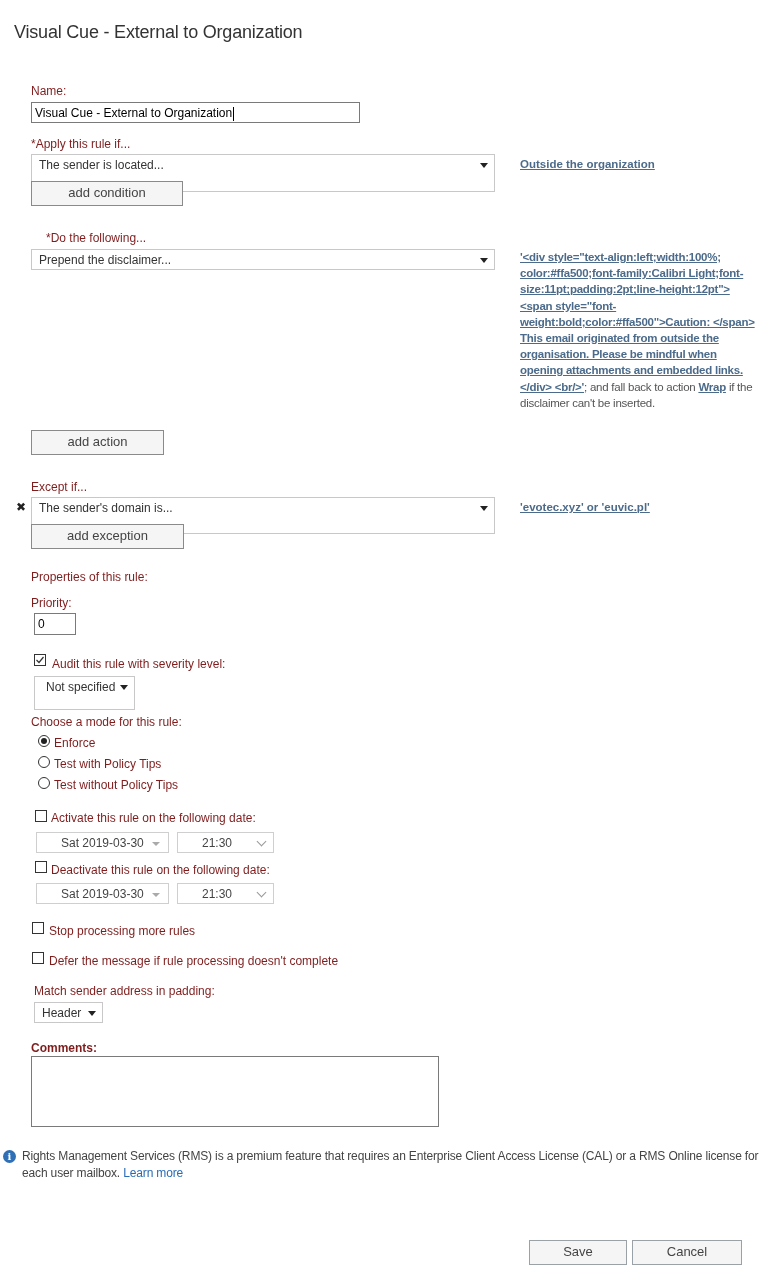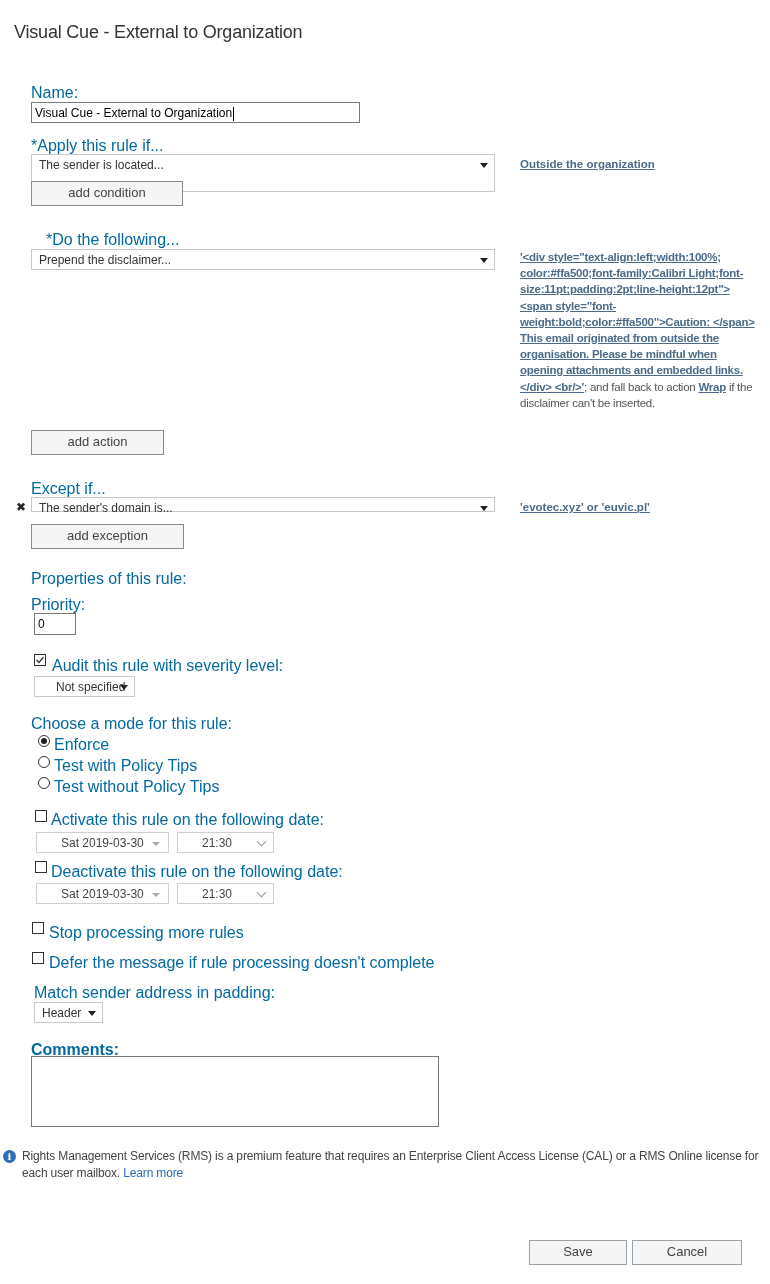--- a/index.html
+++ b/index.html
@@ -1,20 +1,20 @@
 <!DOCTYPE html>
 <html><head>
 <meta charset="utf-8">
 <style>
   html, body { margin:0; padding:0; background:#ffffff; }
   body { width:770px; height:1284px; position:relative; overflow:hidden;
          font-family:"Liberation Sans", "DejaVu Sans", sans-serif; color:#333333; font-size:12px; }
   .abs { position:absolute; }
   .title { left:14px; top:22px; font-size:18px; color:#333; font-weight:normal; letter-spacing:-0.2px; }
-  .lbl { font-size:16px; color:#0369a1; }
+  .lbl { font-size:12px; color:#7f1d1d; }
   .input { border:1px solid #7a7a7a; background:#fff; box-sizing:border-box; font-size:12px; color:#000;
            padding:0 3px; line-height:20px; white-space:nowrap; overflow:hidden; }
   .caret { display:inline-block; width:1px; height:14px; background:#000; vertical-align:middle; margin-left:1px; }
   .select { border:1px solid #c8c8c8; background:#fff; box-sizing:border-box; font-size:12px; color:#333;
             padding:0 7px; line-height:20px; white-space:nowrap; }
   .tri { position:absolute; right:6px; top:8px; width:0; height:0; border-left:4px solid transparent;
          border-right:4px solid transparent; border-top:5px solid #222; }
   .btn { border:1px solid #8a8a8a; background:#f5f5f5; box-sizing:border-box; font-size:13px; color:#444;
          text-align:center; line-height:22px; }
   .link { color:#4c6b8a; font-weight:bold; text-decoration:underline; font-size:11.5px; }
@@ -53,38 +53,38 @@
   <span>Prepend the disclaimer...</span>
   <span class="tri"></span>
 </div>
 <div class="abs rtext" style="left:520px;top:249px;">
   <span class="link">'&lt;div style="text-align:left;width:100%; color:#ffa500;font-family:Calibri Light;font-size:11pt;padding:2pt;line-height:12pt"&gt;&lt;span style="font-weight:bold;color:#ffa500"&gt;Caution: &lt;/span&gt; This email originated from outside the organisation. Please be mindful when opening attachments and embedded links. &lt;/div&gt; &lt;br/&gt;'</span><span>; and fall back to action </span><span class="link">Wrap</span><span> if the disclaimer can't be inserted.</span>
 </div>
 <div class="abs btn" style="left:31px;top:430px;width:133px;height:25px;">add action</div>
 
 <div class="abs lbl" style="left:31px;top:480px;">Except if...</div>
 <div class="abs" style="left:16px;top:500px;font-size:12px;color:#222;font-weight:bold;">✖</div>
-<div class="abs select" style="left:31px;top:497px;width:464px;height:15px;">
+<div class="abs select" style="left:31px;top:497px;width:464px;height:37px;">
   <span>The sender's domain is...</span>
   <span class="tri"></span>
 </div>
 <div class="abs link" style="left:520px;top:501px;">'evotec.xyz' or 'euvic.pl'</div>
 <div class="abs btn" style="left:31px;top:524px;width:153px;height:25px;">add exception</div>
 
 <div class="abs lbl" style="left:31px;top:570px;">Properties of this rule:</div>
 <div class="abs lbl" style="left:31px;top:596px;">Priority:</div>
 <div class="abs input" style="left:34px;top:613px;width:42px;height:22px;">0</div>
 
 <div class="abs cb" style="left:34px;top:654px;">
   <svg width="10" height="10" viewBox="0 0 10 10" style="position:absolute;left:0;top:0;">
       <path d="M1.5 5 L4 7.5 L8.5 2" stroke="#333" stroke-width="1.2" fill="none"></path>
     </svg>
 </div>
 <div class="abs lbl" style="left:52px;top:657px;">Audit this rule with severity level:</div>
-<div class="abs select" style="left:34px;top:676px;width:101px;height:21px;padding:0 21px;">
+<div class="abs select" style="left:34px;top:676px;width:101px;height:34px;padding:0 11px;">
   <span>Not specified</span>
   <span class="tri"></span>
 </div>
 
 <div class="abs lbl" style="left:31px;top:715px;">Choose a mode for this rule:</div>
 <div class="abs radio" style="left:38px;top:735px;">
     <span class="dot"></span>
   </div>
 <div class="abs lbl" style="left:54px;top:736px;">Enforce</div>
 <div class="abs radio" style="left:38px;top:756px;"></div>

